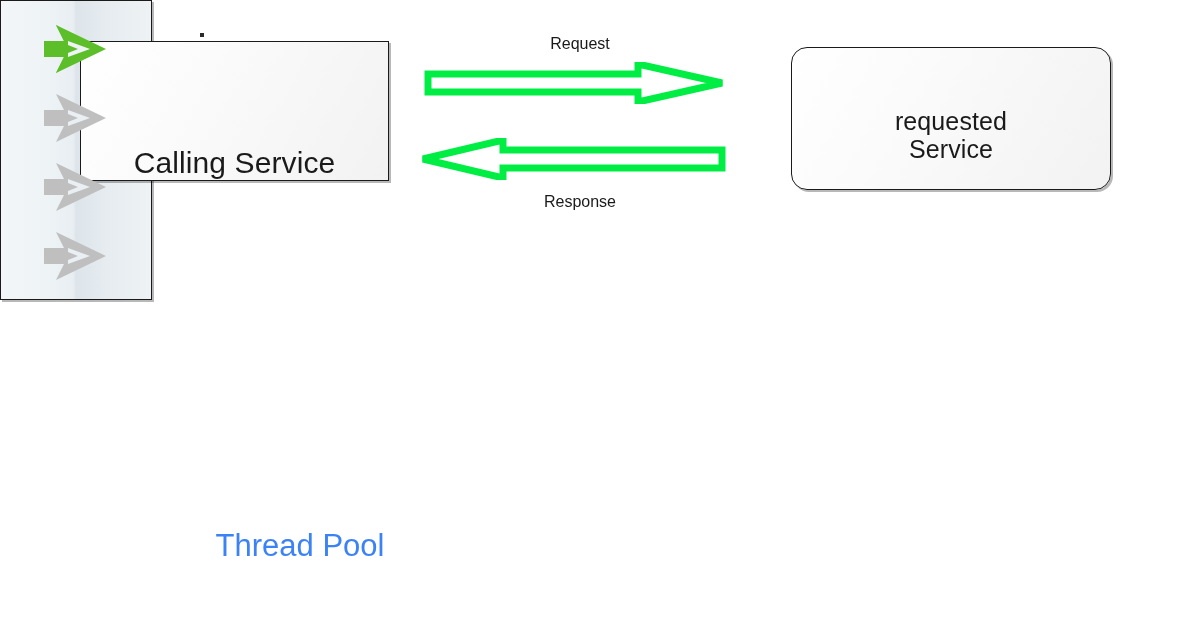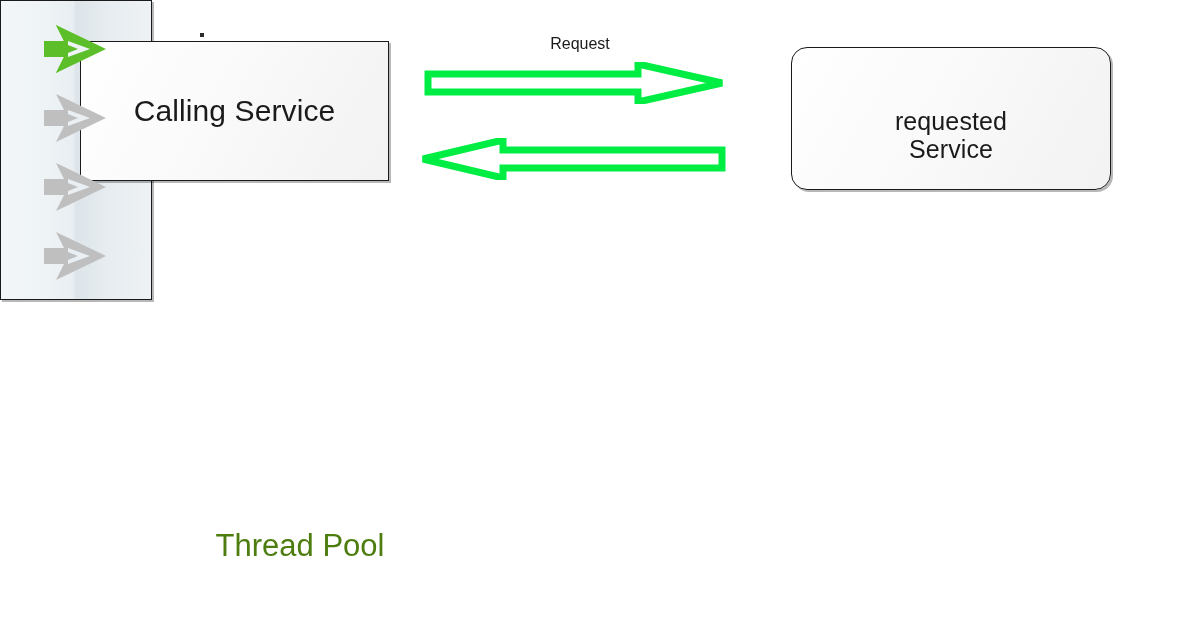--- a/index.html
+++ b/index.html
@@ -22,21 +22,21 @@
   }
 
   
   .node-box {
     position: absolute;
     box-sizing: border-box;
     border: 1px solid #1a1a1a;
     background: linear-gradient(120deg, #ffffff 0%, #fbfbfb 35%, #f2f2f2 100%);
     box-shadow: 2px 2px 0 rgba(0,0,0,0.28);
     display: flex;
-    align-items: center;
+    align-items: flex-end;
     justify-content: center;
     text-align: center;
   }
 
   .node-label {
     color: #1a1a1a;
     font-weight: 400;
     line-height: 1.18;
     letter-spacing: 0.1px;
     white-space: pre-line;
@@ -104,21 +104,21 @@
   #thread-arrow-4 { top: 230px; }
 
   
   #thread-pool-caption {
     position: absolute;
     left: 150px;
     top: 528px;
     width: 300px;
     text-align: center;
     font-size: 31px;
-    color: #4d7c0f;
+    color: #3b82f6;
   }
 
   
   .flow-arrow {
     position: absolute;
   }
   .flow-arrow svg { display: block; }
 
   #request-arrow {
     left: 420px;
@@ -183,20 +183,21 @@
       <polygon points="8,12 218,12 218,2 302,21 218,40 218,30 8,30" fill="none" stroke="#00EE44" stroke-width="7" stroke-linejoin="miter"></polygon>
     </svg>
   </div>
   <div class="flow-label" id="request-label">Request</div>
 
   <div class="flow-arrow" id="response-arrow">
     <svg viewBox="0 0 315 42" xmlns="http://www.w3.org/2000/svg">
       <polygon points="307,12 88,12 88,2 8,21 88,40 88,30 307,30" fill="none" stroke="#00EE44" stroke-width="7" stroke-linejoin="miter"></polygon>
     </svg>
   </div>
+  <div class="flow-label" id="response-label">Response</div>
 
   <div id="thread-pool-box">
 
     <div class="thread-arrow" id="thread-arrow-1">
       <svg viewBox="0 0 66 52" xmlns="http://www.w3.org/2000/svg">
         <path d="M14,2 L38,17 L24,17 L24,21 L36,21 L30,26 L36,31 L24,31 L24,35 L38,35 L14,50 L22,34 L2,34 L2,18 L22,18 Z" fill="#5CBF2A"></path>
         <path d="M14,2 L64,26 L14,50 L22,34 L2,34 L2,18 L22,18 Z" fill="#5CBF2A"></path>
         <path d="M26,18 L26,34 L48,26 Z" fill="#eef3f6"></path>
         <path d="M26,22 L26,30 L36,26 Z" fill="#5CBF2A"></path>
       </svg>

